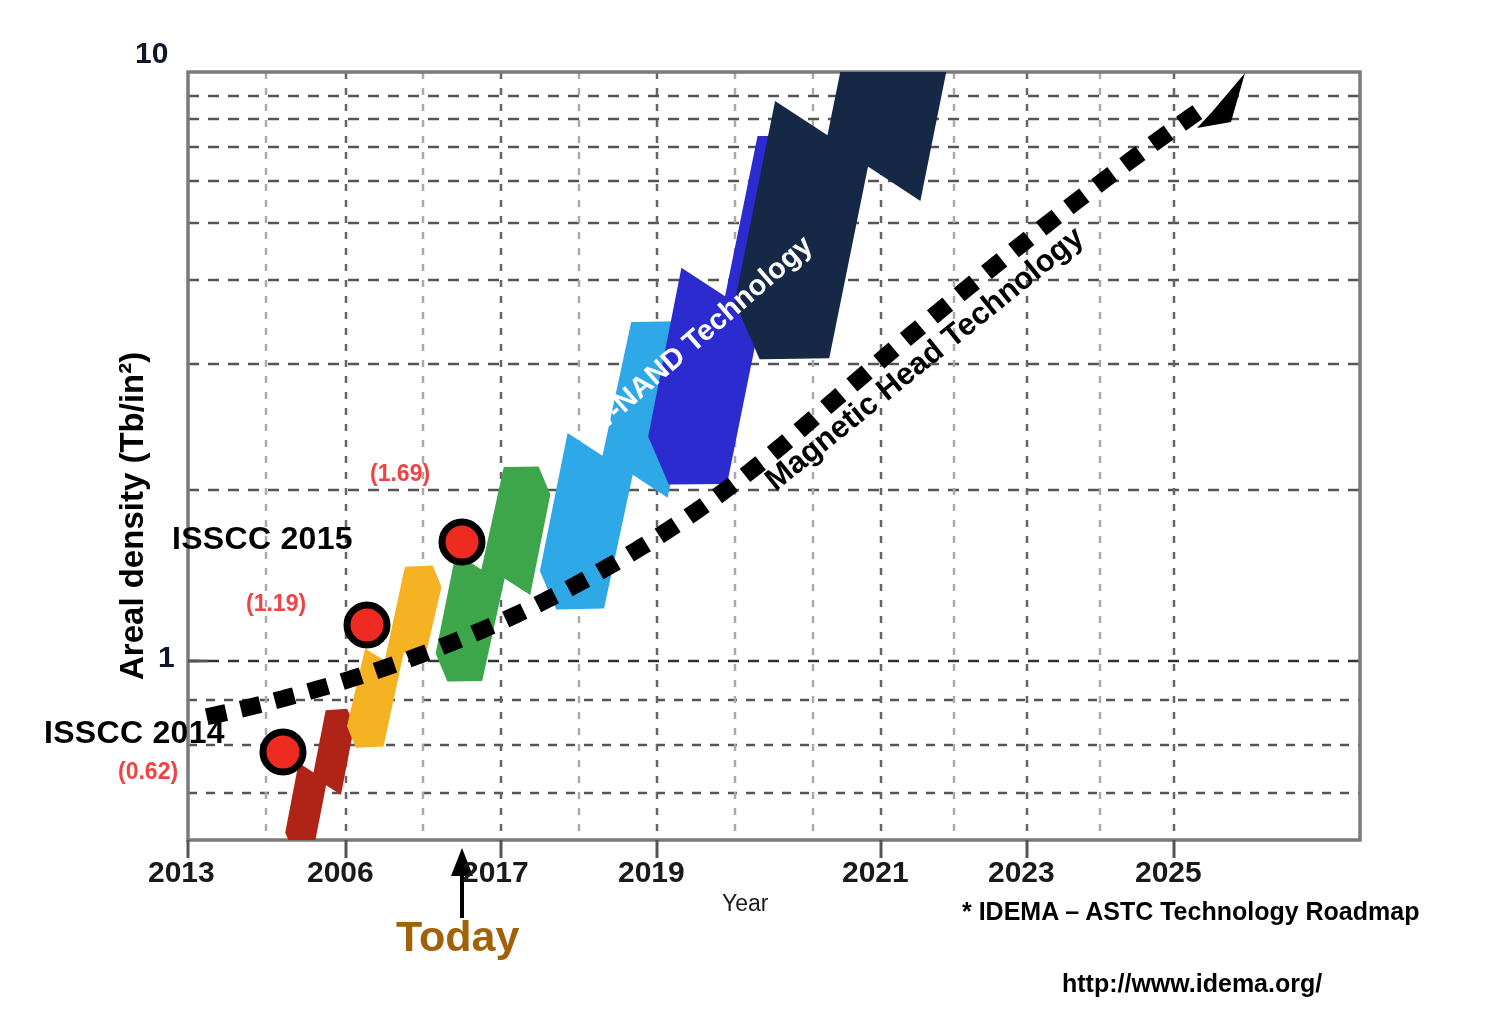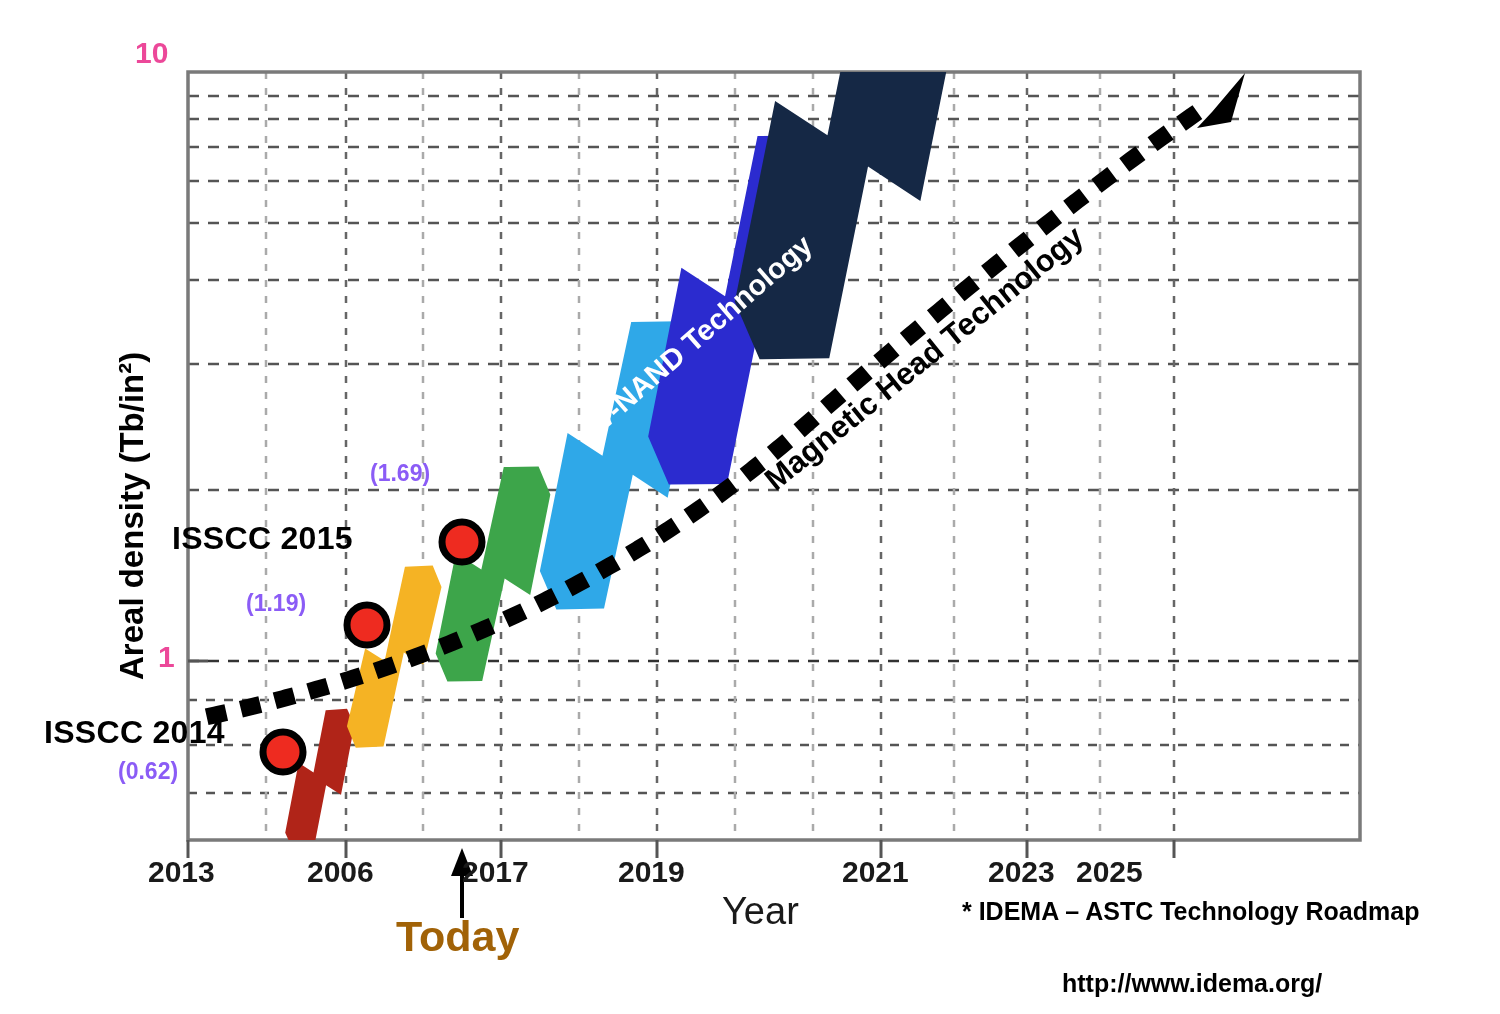--- a/index.html
+++ b/index.html
@@ -34,41 +34,41 @@
   .ytitle {
     font-size: 33px;
     font-weight: 600;
     color: #000;
     transform-origin: left top;
     transform: rotate(-90deg);
   }
   .ytick {
     font-size: 30px;
     font-weight: 600;
-    color: #ec4899;
+    color: #0f172a;
   }
   .xtick {
     font-size: 30px;
     font-weight: 600;
     color: #1a1a1a;
   }
   .axis-name {
-    font-size: 38px;
+    font-size: 23px;
     color: #1a1a1a;
   }
   .pt-label {
     font-size: 32px;
     font-weight: bold;
     color: #000;
     letter-spacing: 0.3px;
   }
   .pt-value {
     font-size: 23px;
     font-weight: bold;
-    color: #8b5cf6;
+    color: #ef4444;
   }
   .today-label {
     font-size: 43px;
     font-weight: bold;
     color: #a16207;
   }
   .footnote {
     font-size: 25px;
     font-weight: bold;
     color: #000;
@@ -192,21 +192,21 @@
 
   <div class="ov ytick" style="left:135px; top:36px;">10</div>
   <div class="ov ytick" style="left:158px; top:640px;">1</div>
 
   <div class="ov xtick" style="left:148px; top:855px;">2013</div>
   <div class="ov xtick" style="left:307px; top:855px;">2006</div>
   <div class="ov xtick" style="left:462px; top:855px;">2017</div>
   <div class="ov xtick" style="left:618px; top:855px;">2019</div>
   <div class="ov xtick" style="left:842px; top:855px;">2021</div>
   <div class="ov xtick" style="left:988px; top:855px;">2023</div>
-  <div class="ov xtick" style="left:1076px; top:855px;">2025</div>
+  <div class="ov xtick" style="left:1135px; top:855px;">2025</div>
 
   <div class="ov axis-name" style="left:722px; top:890px;">Year</div>
 
   <div class="ov pt-label" style="left:44px; top:714px;">ISSCC 2014</div>
   <div class="ov pt-value" style="left:118px; top:758px;">(0.62)</div>
 
   <div class="ov pt-label" style="left:172px; top:520px;">ISSCC 2015</div>
   <div class="ov pt-value" style="left:246px; top:590px;">(1.19)</div>
 
   <div class="ov pt-value" style="left:370px; top:460px;">(1.69)</div>

